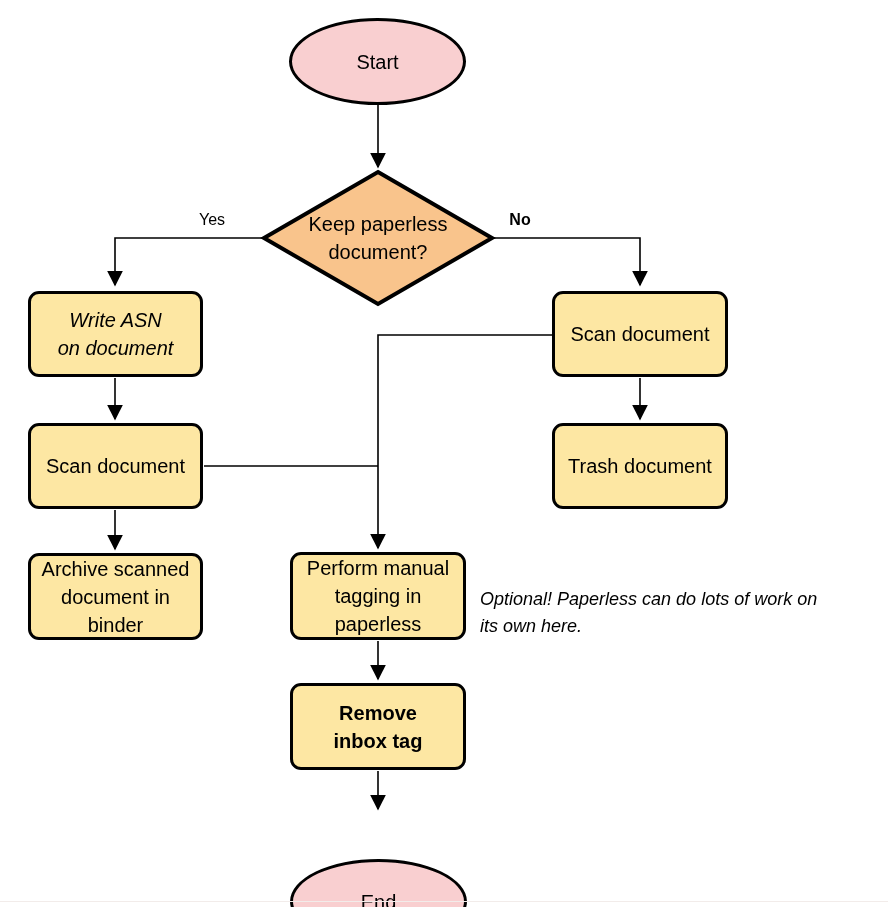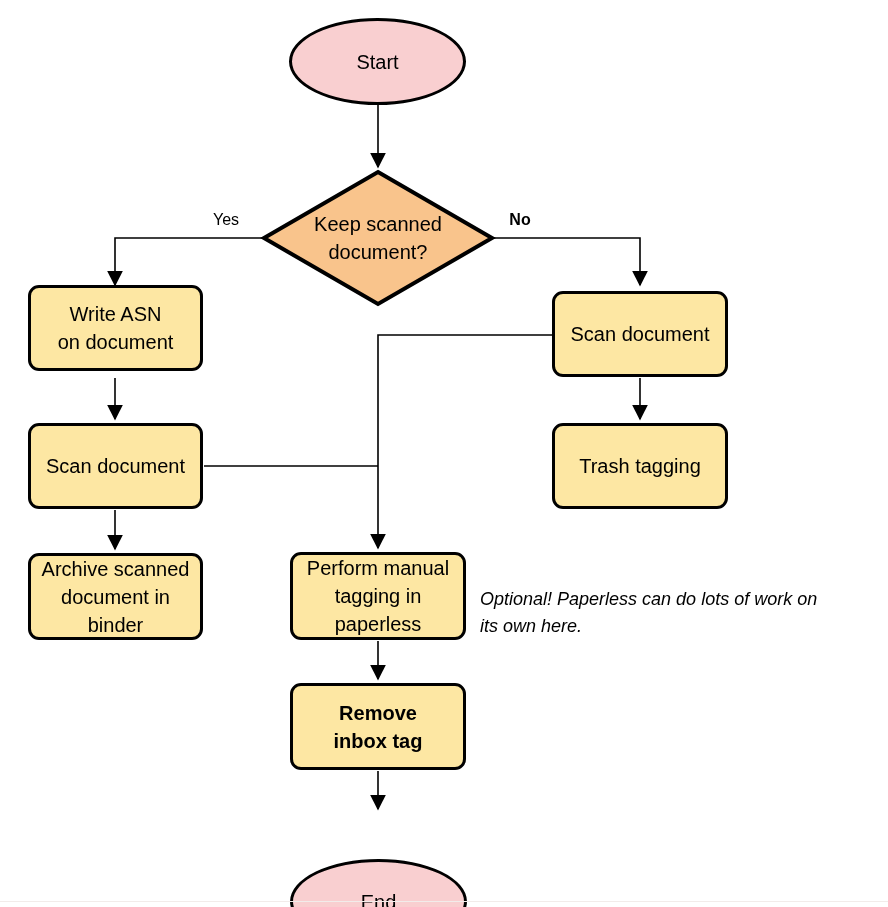--- a/index.html
+++ b/index.html
@@ -107,42 +107,42 @@
     <path class="edge" d="M378,771 L378,809" marker-end="url(#arrow)"></path>
 
     <polygon class="diamond" points="378,172 492,238 378,304 264,238"></polygon>
   </svg>
 
   <div class="node terminal" style="left:289px; top:18px; width:177px; height:87px;">
     <span class="lbl">Start</span>
   </div>
 
   <div class="diamond-label" style="left:288px; top:209px; width:180px; height:58px;">
-    <span class="lbl">Keep scanned
+    <span class="lbl">Keep paperless
 document?</span>
   </div>
 
-  <div class="edge-label" style="left:201px; top:211px; width:50px;">Yes</div>
+  <div class="edge-label" style="left:187px; top:211px; width:50px;">Yes</div>
   <div class="edge-label" style="left:495px; top:211px; width:50px;font-weight:bold;">No</div>
 
-  <div class="node" style="left:28px; top:285px; width:175px; height:86px;">
+  <div class="node" style="left:28px; top:291px; width:175px; height:86px;font-style:italic;">
     <span class="lbl">Write ASN
 on document</span>
   </div>
 
   <div class="node" style="left:552px; top:291px; width:176px; height:86px;">
     <span class="lbl">Scan document</span>
   </div>
 
   <div class="node" style="left:28px; top:423px; width:175px; height:86px;">
     <span class="lbl">Scan document</span>
   </div>
 
   <div class="node" style="left:552px; top:423px; width:176px; height:86px;">
-    <span class="lbl">Trash tagging</span>
+    <span class="lbl">Trash document</span>
   </div>
 
   <div class="node" style="left:290px; top:552px; width:176px; height:88px;">
     <span class="lbl">Perform manual
 tagging in
 paperless</span>
   </div>
 
   <div class="node" style="left:28px; top:553px; width:175px; height:87px;">
     <span class="lbl">Archive scanned

